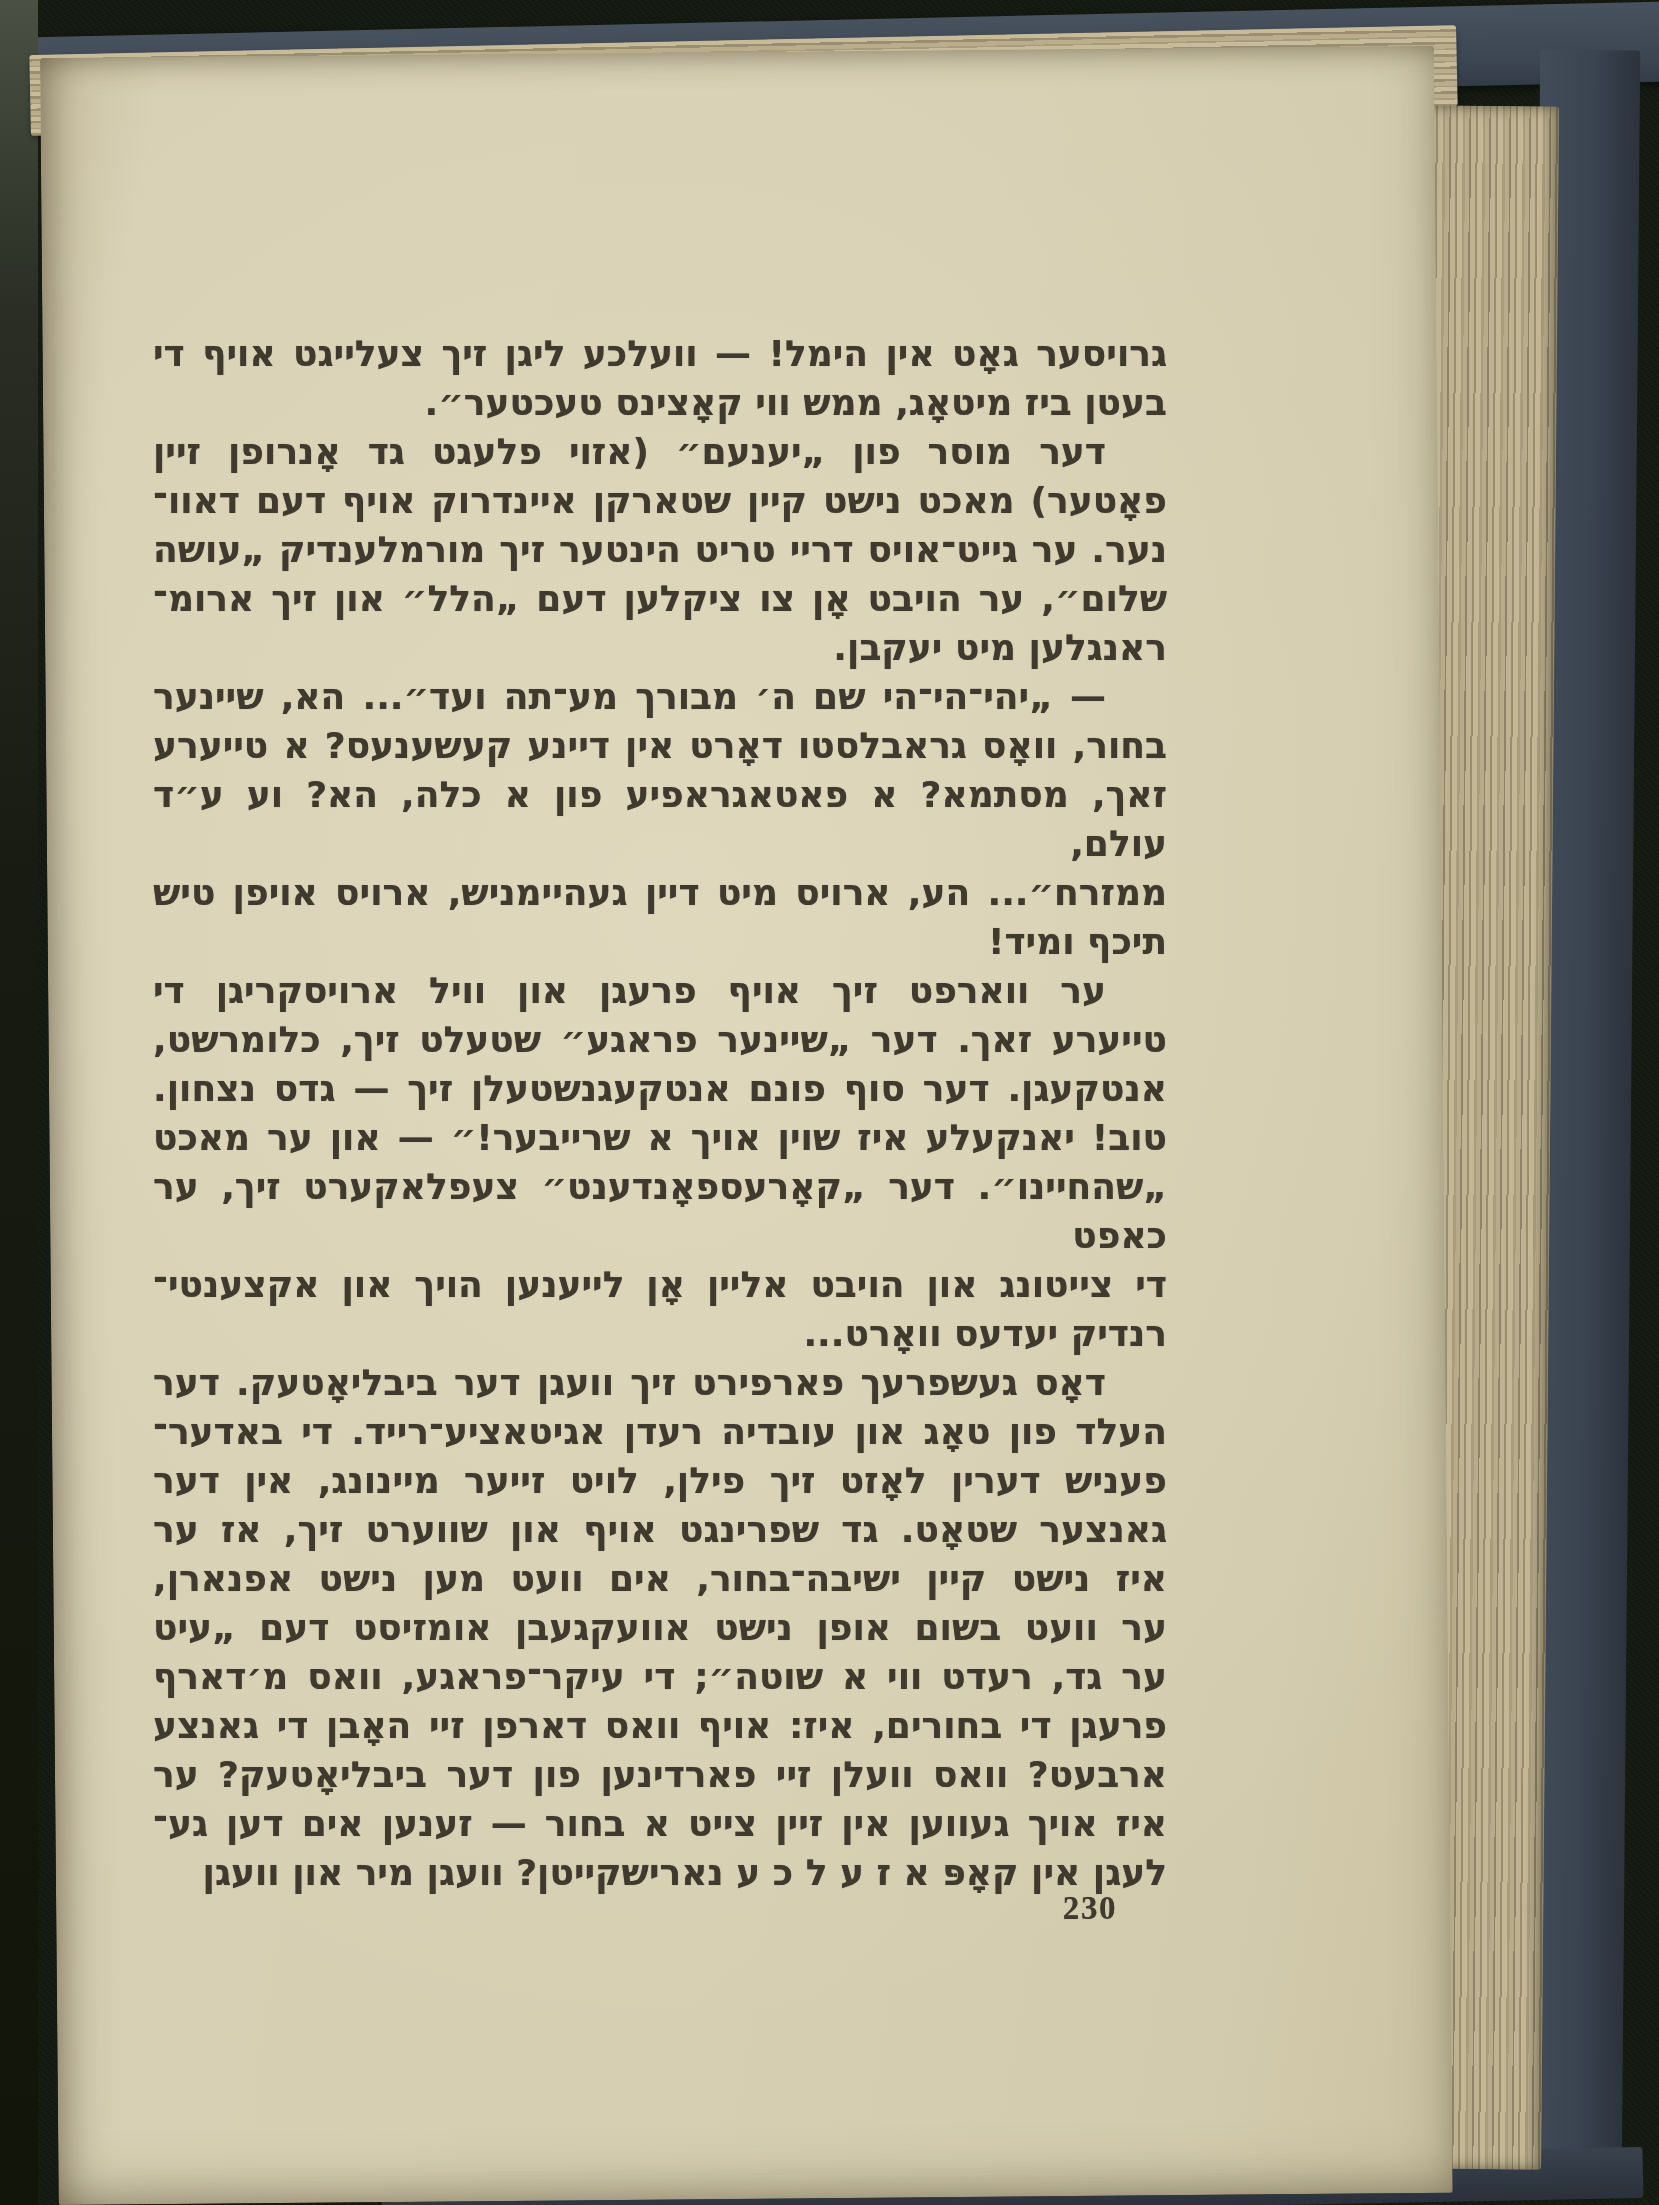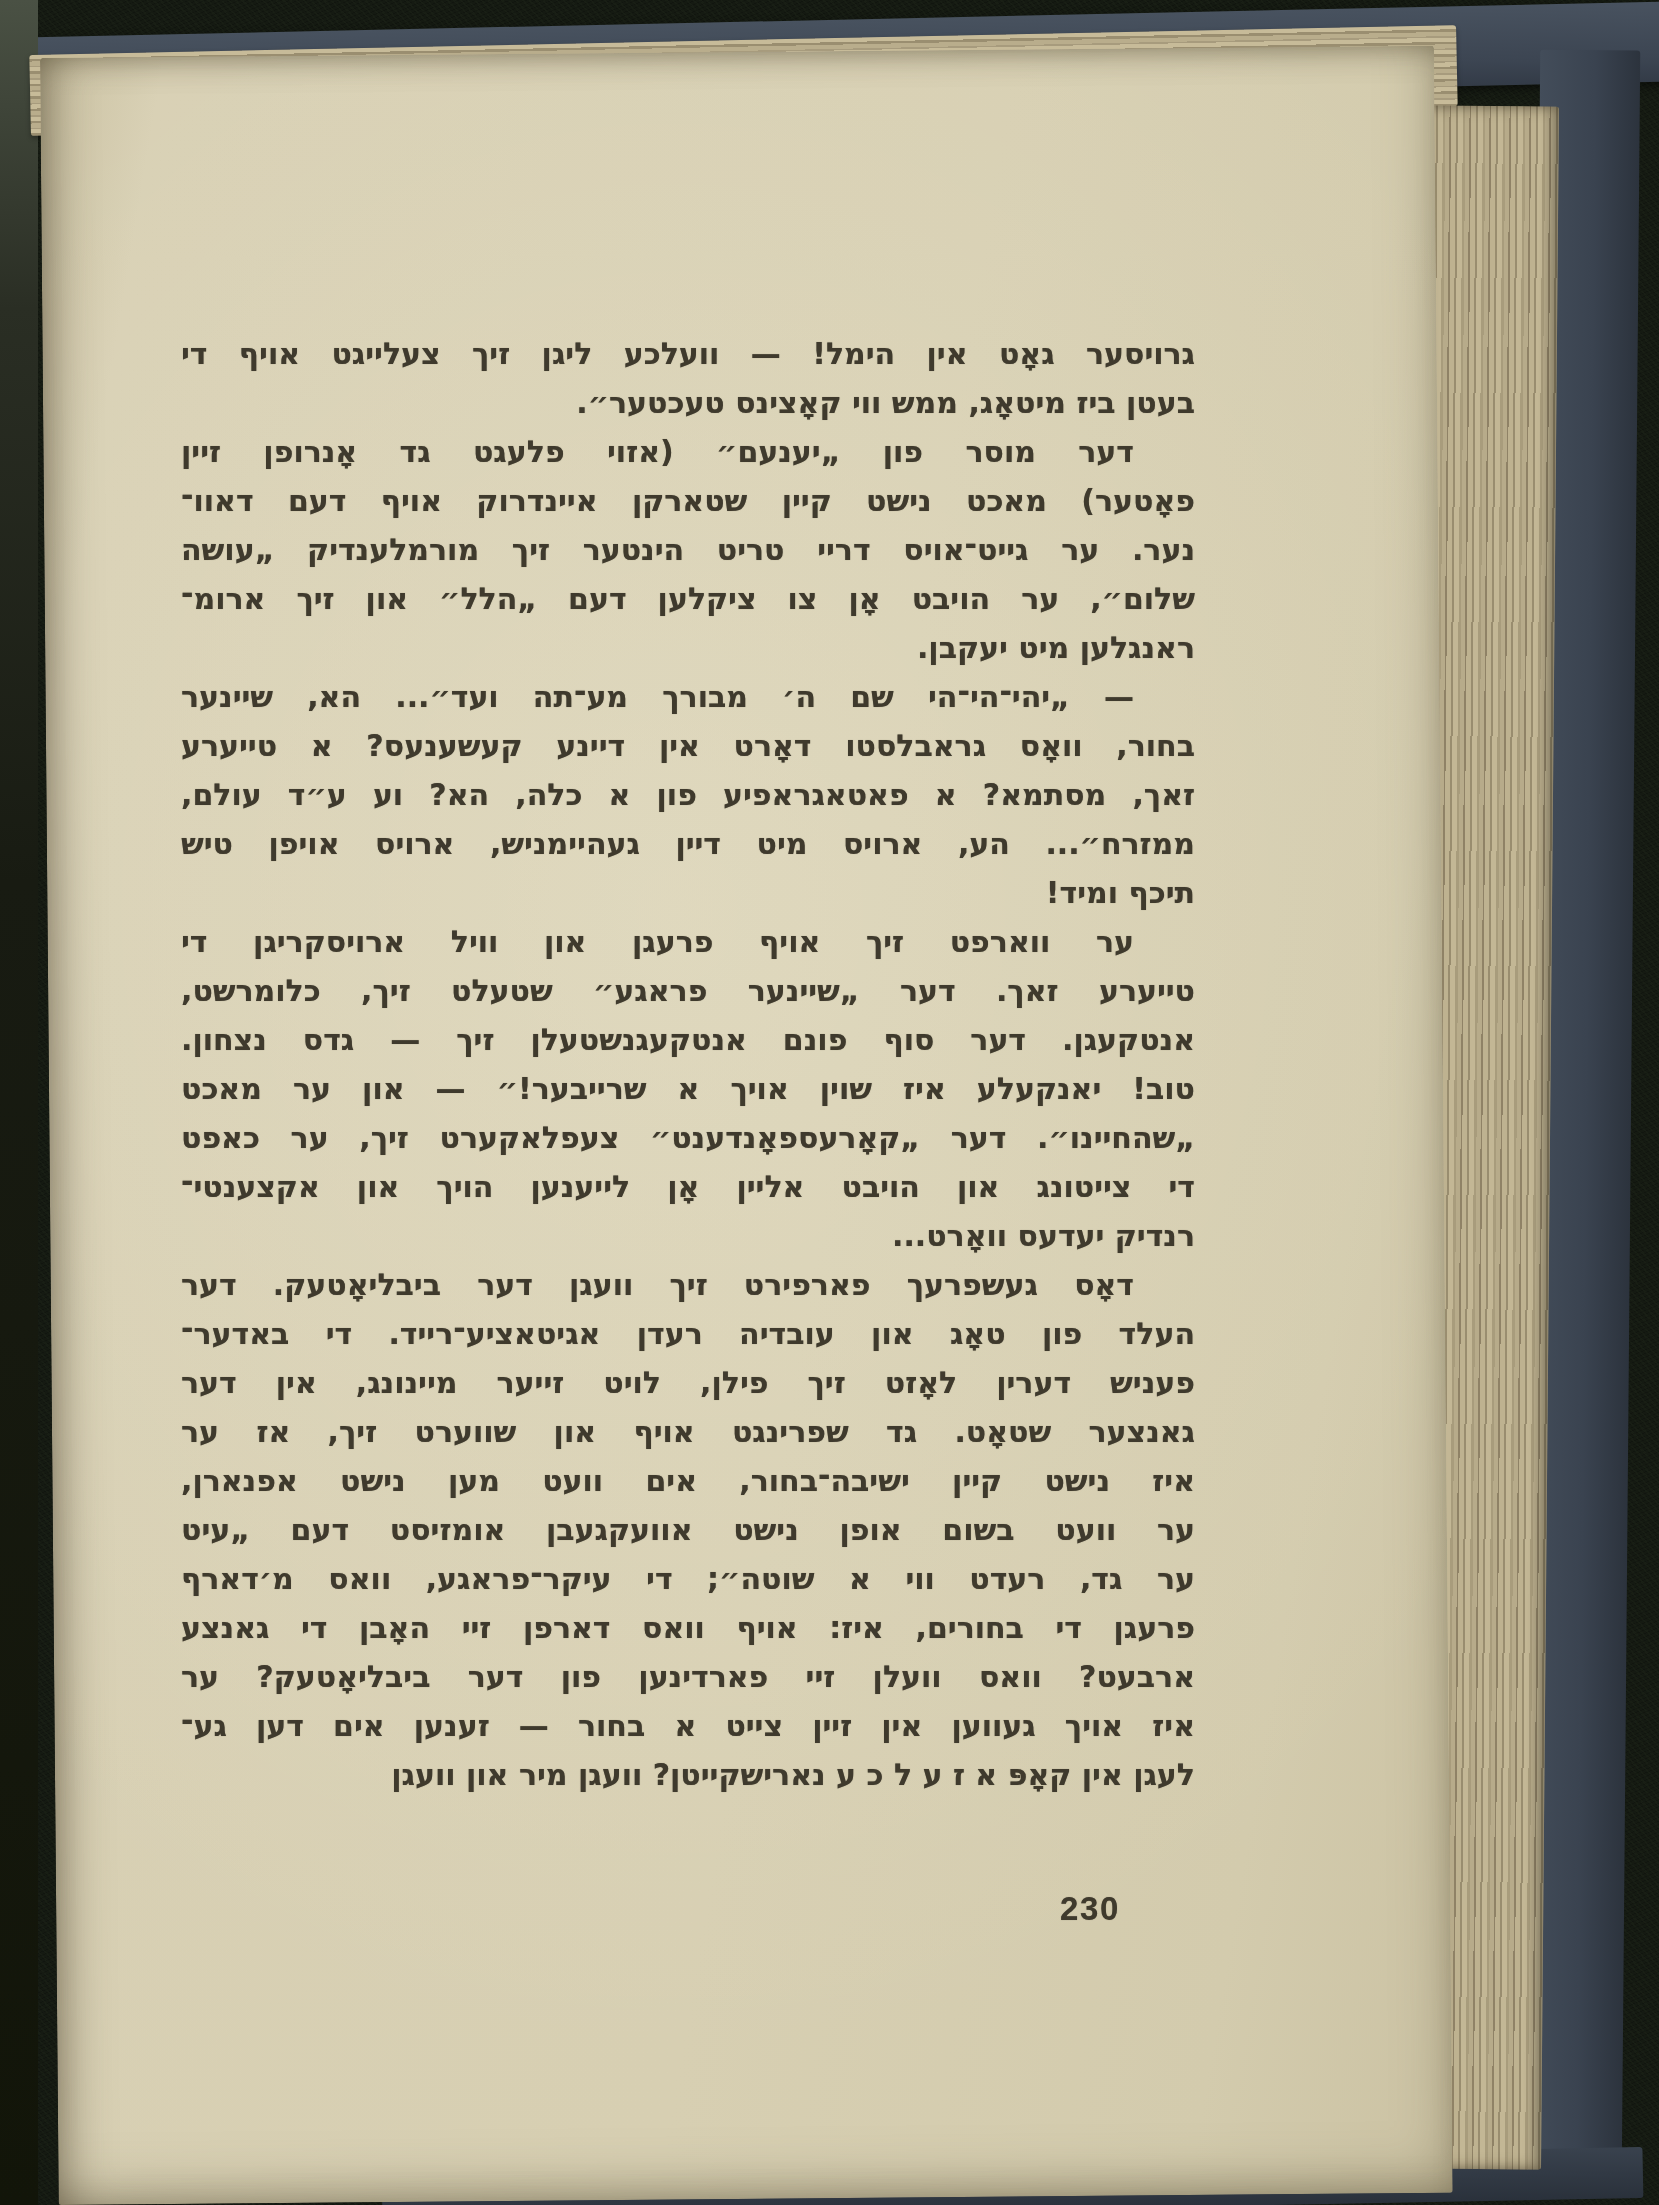--- a/index.html
+++ b/index.html
@@ -68,30 +68,29 @@
     box-shadow:
       inset 25px 0 46px -18px rgba(70,60,40,.55),
       inset -21.6px -30px 58px -28px rgba(95,85,58,.55),
       inset 0 18px 33px -20px rgba(95,85,58,.6);
     border-radius:2.5px;
   }
   .text-block{
     left:153px; top:329px; width:1014px;
     direction:rtl;
     color:var(--ink);
-    font-size:30px; line-height:49px; font-weight:bold;
+    font-size:36px; line-height:49px; font-weight:bold;
     text-shadow:0 0 0.8px rgba(63,58,45,.55);
-    margin-left:28px;
   }
   .line{text-align:justify; text-align-last:justify; white-space:nowrap0;}
   .line.end{text-align-last:right;}
   .line.indent{padding-right:61px;}
   .page-number{
     left:1040px; top:1890px; width:100px;
-    font-family:Liberation Sans, sans-serif;
+    font-family:Liberation Serif, serif;
     font-size:33px; font-weight:bold; letter-spacing:1.7px;
     color:var(--ink); text-align:center;
     text-shadow:0 0 0.8px rgba(63,58,45,.6);
   }
 </style>
 </head>
 <body>
 
 <div class="abs cover-top"></div>
 <div class="abs cover-right"></div>

